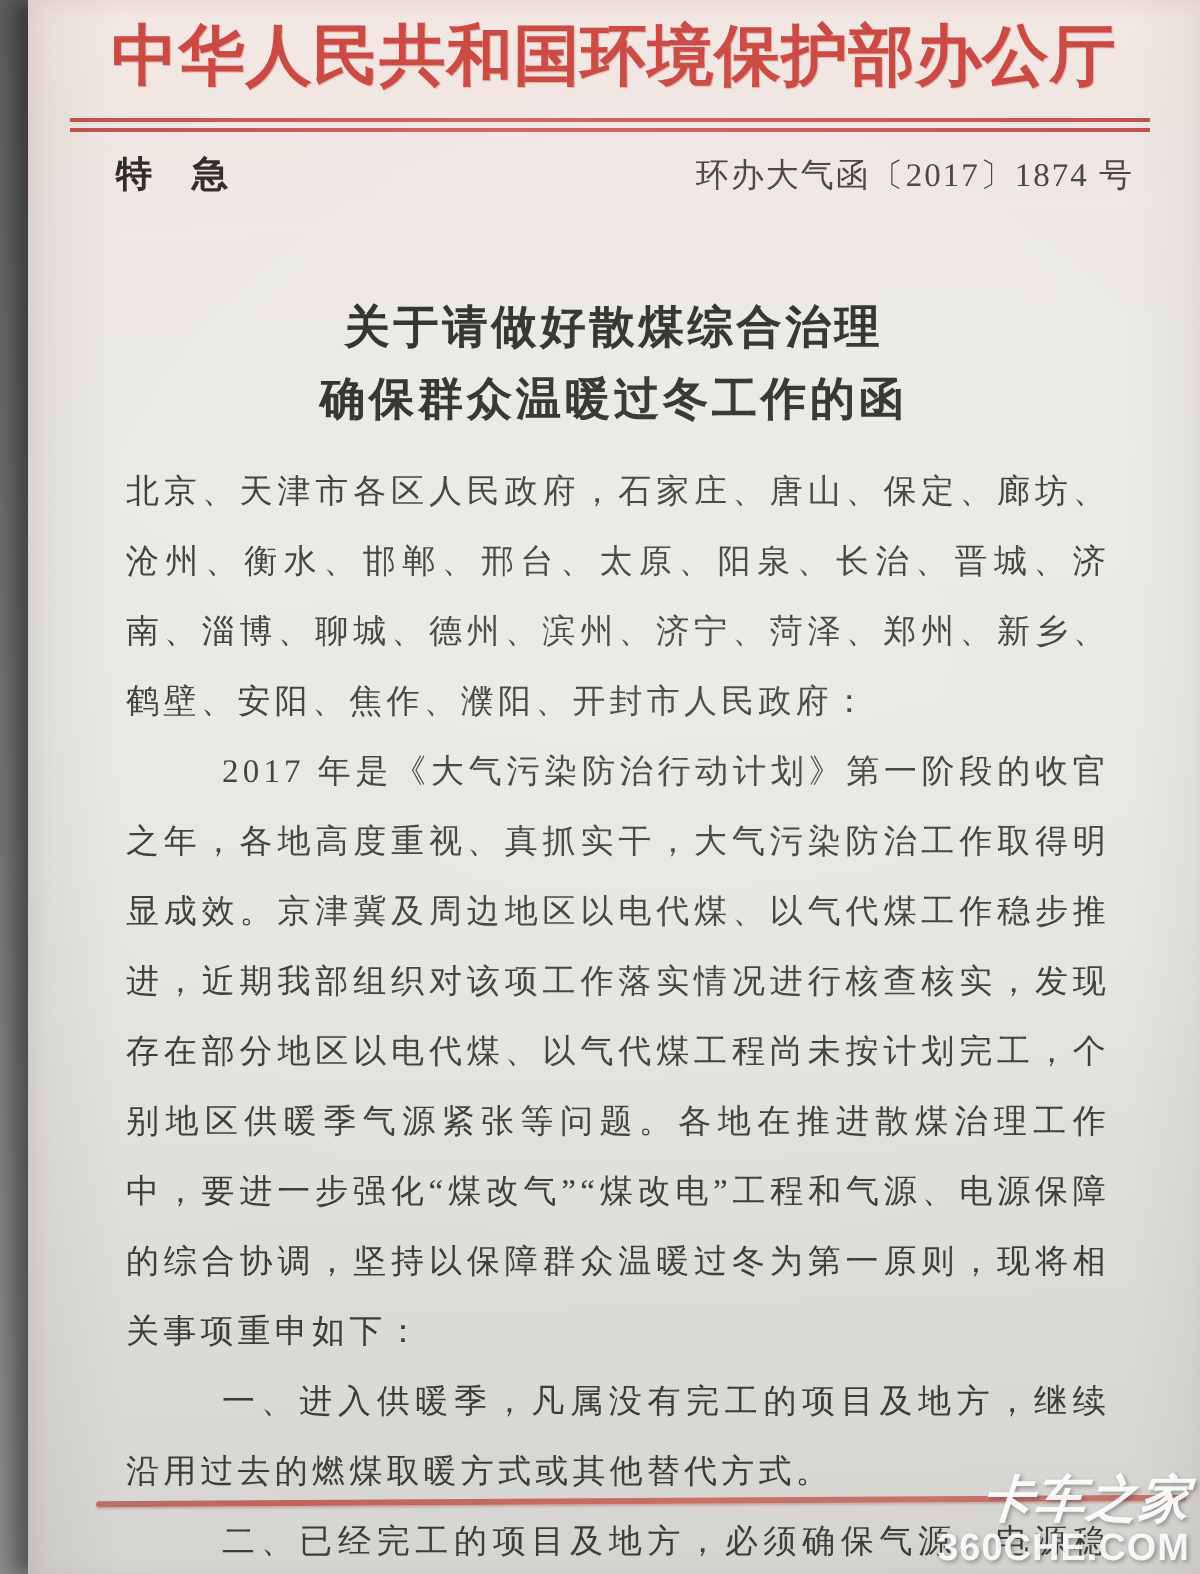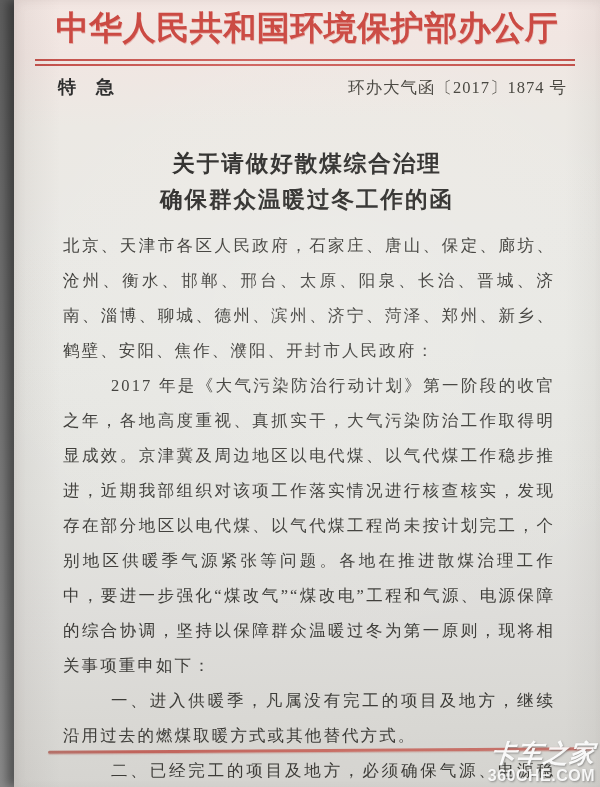--- a/index.html
+++ b/index.html
@@ -143,21 +143,21 @@
     font-size: 25px;
     font-weight: bold;
     font-style: italic;
     color: rgba(255,255,255,0.93);
     text-shadow: 1px 1px 2px rgba(60,60,60,0.45);
     letter-spacing: 1px;
     transform: skewX(-4deg);
   }
   .wm-site {
     font-family: "Liberation Sans", "DejaVu Sans", sans-serif;
-    font-size: 16px;
+    font-size: 19px;
     font-weight: bold;
     color: rgba(255,255,255,0.90);
     text-shadow: 1px 1px 2px rgba(60,60,60,0.45);
     letter-spacing: 0.5px;
     margin-top: 2px;
   }
 </style>
 </head>
 <body>
 

